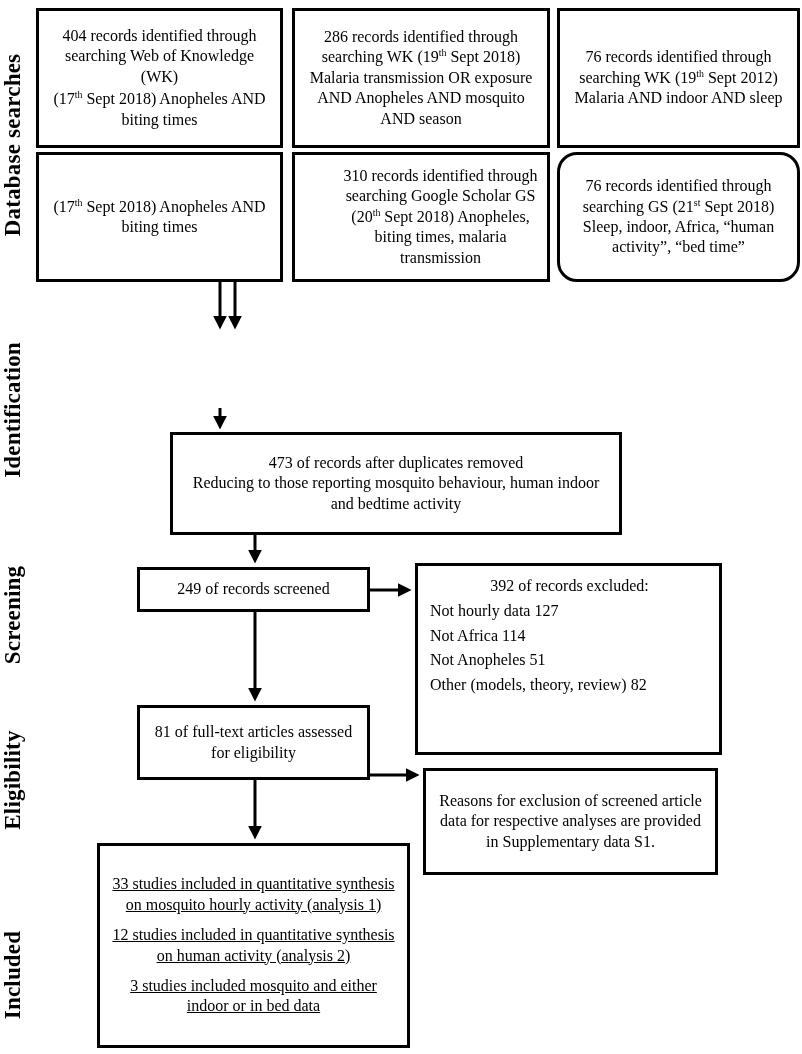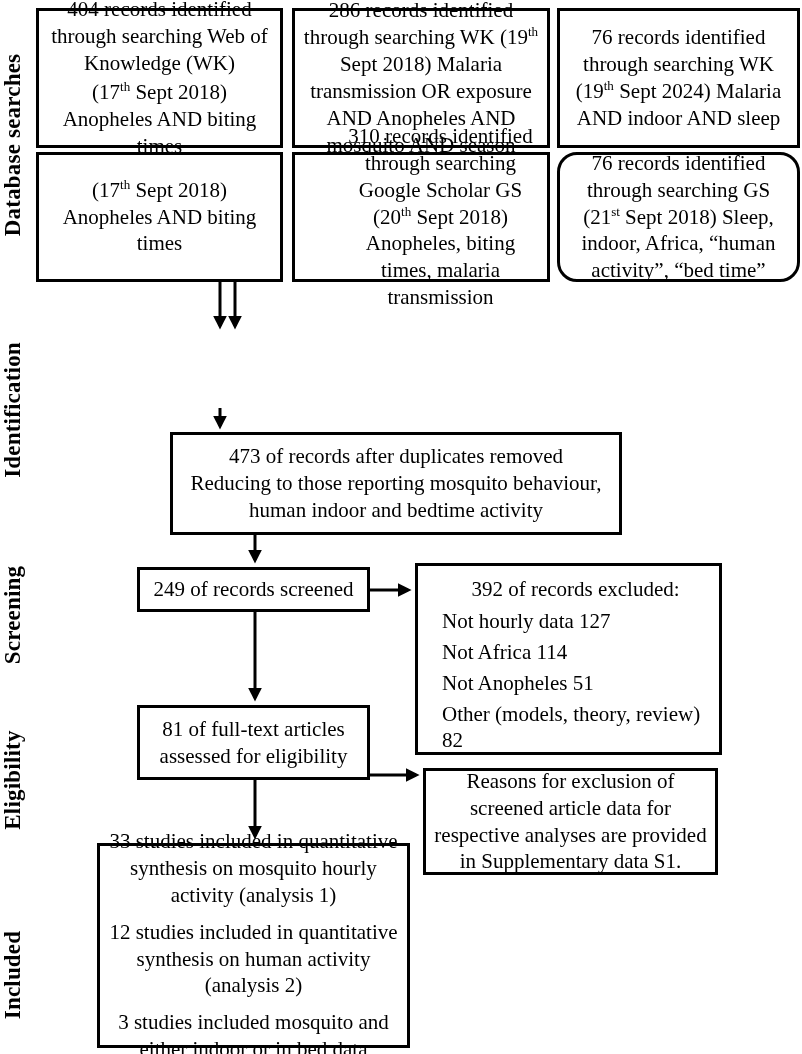--- a/index.html
+++ b/index.html
@@ -27,37 +27,37 @@
   }
   .fbox {
     position: absolute;
     box-sizing: border-box;
     border: 3px solid #000000;
     background: #ffffff;
     display: flex;
     flex-direction: column;
     justify-content: center;
     text-align: center;
-    font-size: 21px;
+    font-size: 16px;
     line-height: 1.28;
     padding: 4px 8px;
   }
   .fbox .para { margin: 1px 0; }
   sup { font-size: 62%; line-height: 0; vertical-align: super; }
 
   .box-excluded {
     justify-content: flex-start;
     padding-top: 8px;
-    padding-left: 24px;
+    padding-left: 12px;
     padding-right: 10px;
   }
   .box-excluded .para { text-align: left; margin: 2px 0; }
   .box-excluded .para:first-child { text-align: center; margin-bottom: 3px; }
 
-  .box-included .para { margin: 5px 0; }
+  .box-included .para { margin: 5px 0; text-decoration: underline; }
   .box-duplicates .para { margin: 0; }
 
   #flow-arrows {
     position: absolute;
     left: 0;
     top: 0;
     pointer-events: none;
   }
   #flow-arrows line {
     stroke: #000000;
@@ -76,21 +76,21 @@
   <div class="stage-label" style="left:13px; top:975px;">Included</div>
 
   <div class="fbox" style="left:36px; top:8px; width:247px; height:140px;">
       <div class="para"><span>404 records identified through searching Web of Knowledge (WK)</span></div>
       <div class="para"><span>(17</span><sup>th</sup><span> Sept 2018) Anopheles AND biting times</span></div>
     </div>
   <div class="fbox" style="left:292px; top:8px; width:258px; height:140px;">
       <div class="para"><span>286 records identified through searching WK (19</span><sup>th</sup><span> Sept 2018) Malaria transmission OR exposure AND Anopheles AND mosquito AND season</span></div>
     </div>
   <div class="fbox" style="left:557px; top:8px; width:243px; height:140px;">
-      <div class="para"><span>76 records identified through searching WK (19</span><sup>th</sup><span> Sept 2024) Malaria AND indoor AND sleep</span></div>
+      <div class="para"><span>76 records identified through searching WK (19</span><sup>th</sup><span> Sept 2012) Malaria AND indoor AND sleep</span></div>
     </div>
 
   <div class="fbox" style="left:36px; top:152px; width:247px; height:130px;">
       <div class="para"><span>(17</span><sup>th</sup><span> Sept 2018) Anopheles AND biting times</span></div>
     </div>
   <div class="fbox" style="left:292px; top:152px; width:258px; height:130px;padding-left:47px;">
       <div class="para"><span>310 records identified through searching Google Scholar GS (20</span><sup>th</sup><span> Sept 2018) Anopheles, biting times, malaria transmission</span></div>
     </div>
   <div class="fbox" style="left:557px; top:152px; width:243px; height:130px;border-radius:20px;">
       <div class="para"><span>76 records identified through searching GS (21</span><sup>st</sup><span> Sept 2018) Sleep, indoor, Africa, “human activity”, “bed time”</span></div>

